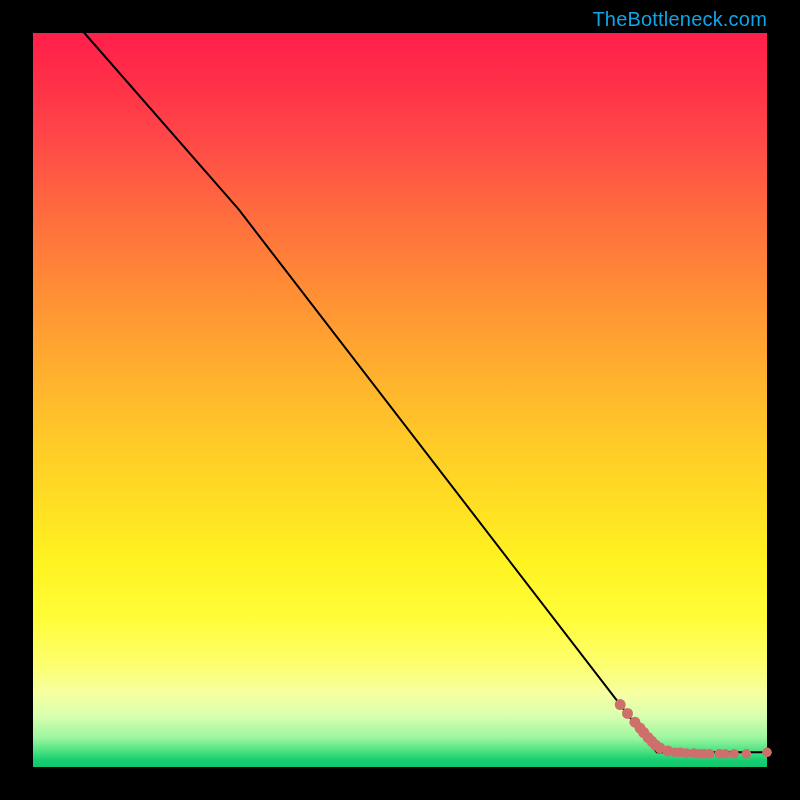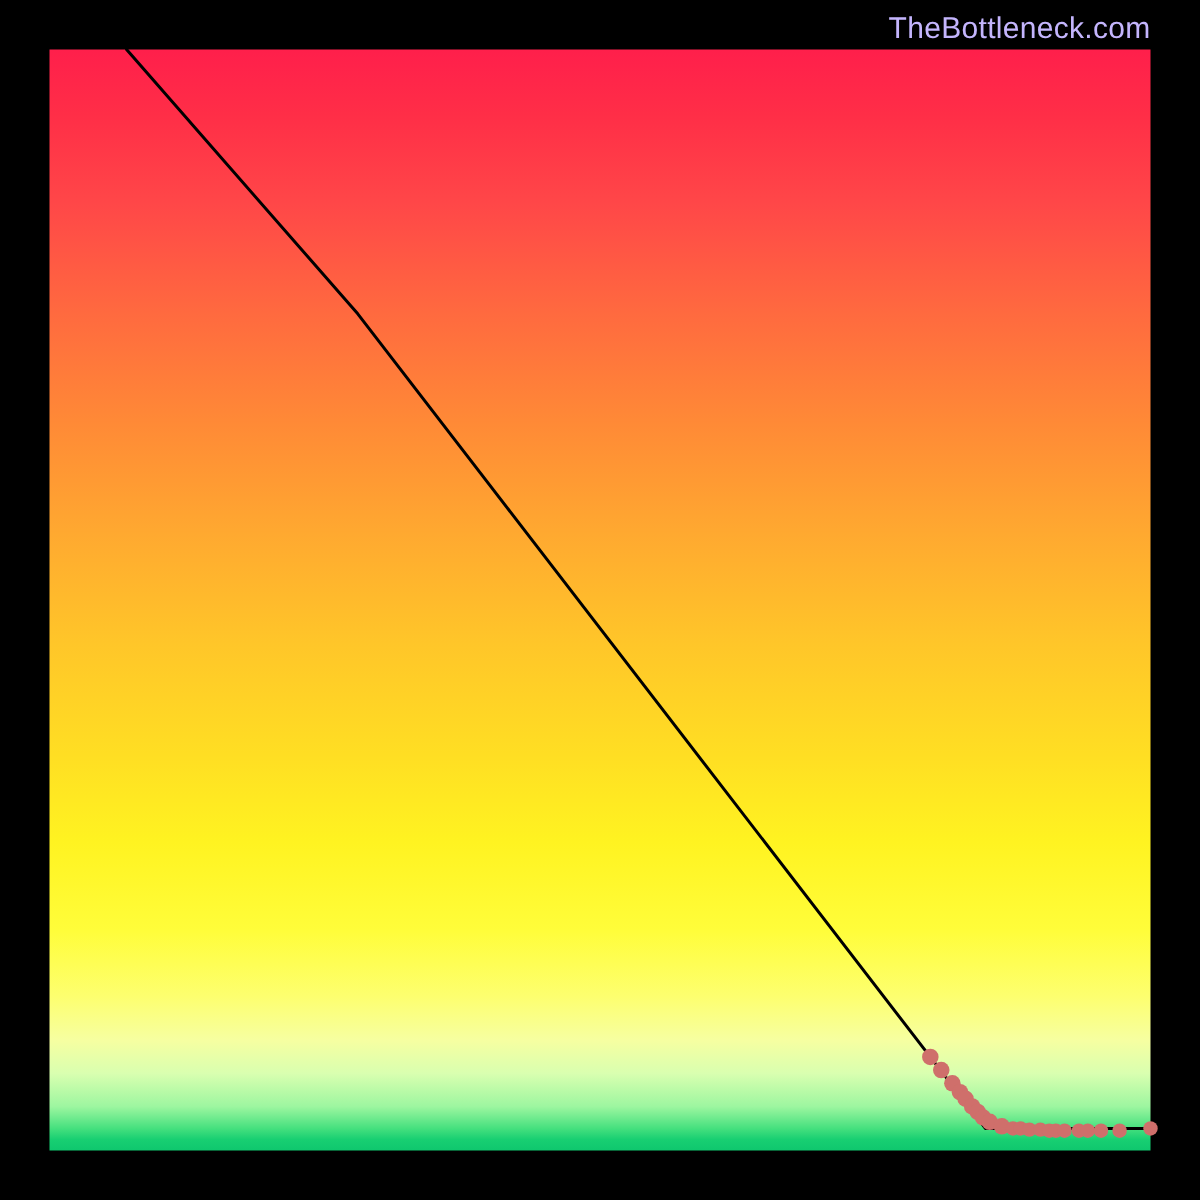--- a/index.html
+++ b/index.html
@@ -42,21 +42,21 @@
       #9df6a0 96%,
       #45e07e 98%,
       #18cf72 99%,
       #0fc76e 100%
     );
   }
   .watermark {
     position: absolute;
     top: 8px;
     right: 33px;
-    color: #c4b5fd;
+    color: #0ea5e9;
     font-size: 20px;
     font-weight: 500;
     letter-spacing: 0.2px;
     user-select: none;
     margin-left: 32px;
   }
   svg.overlay {
     position: absolute;
     left: 33px;
     top: 33px;

